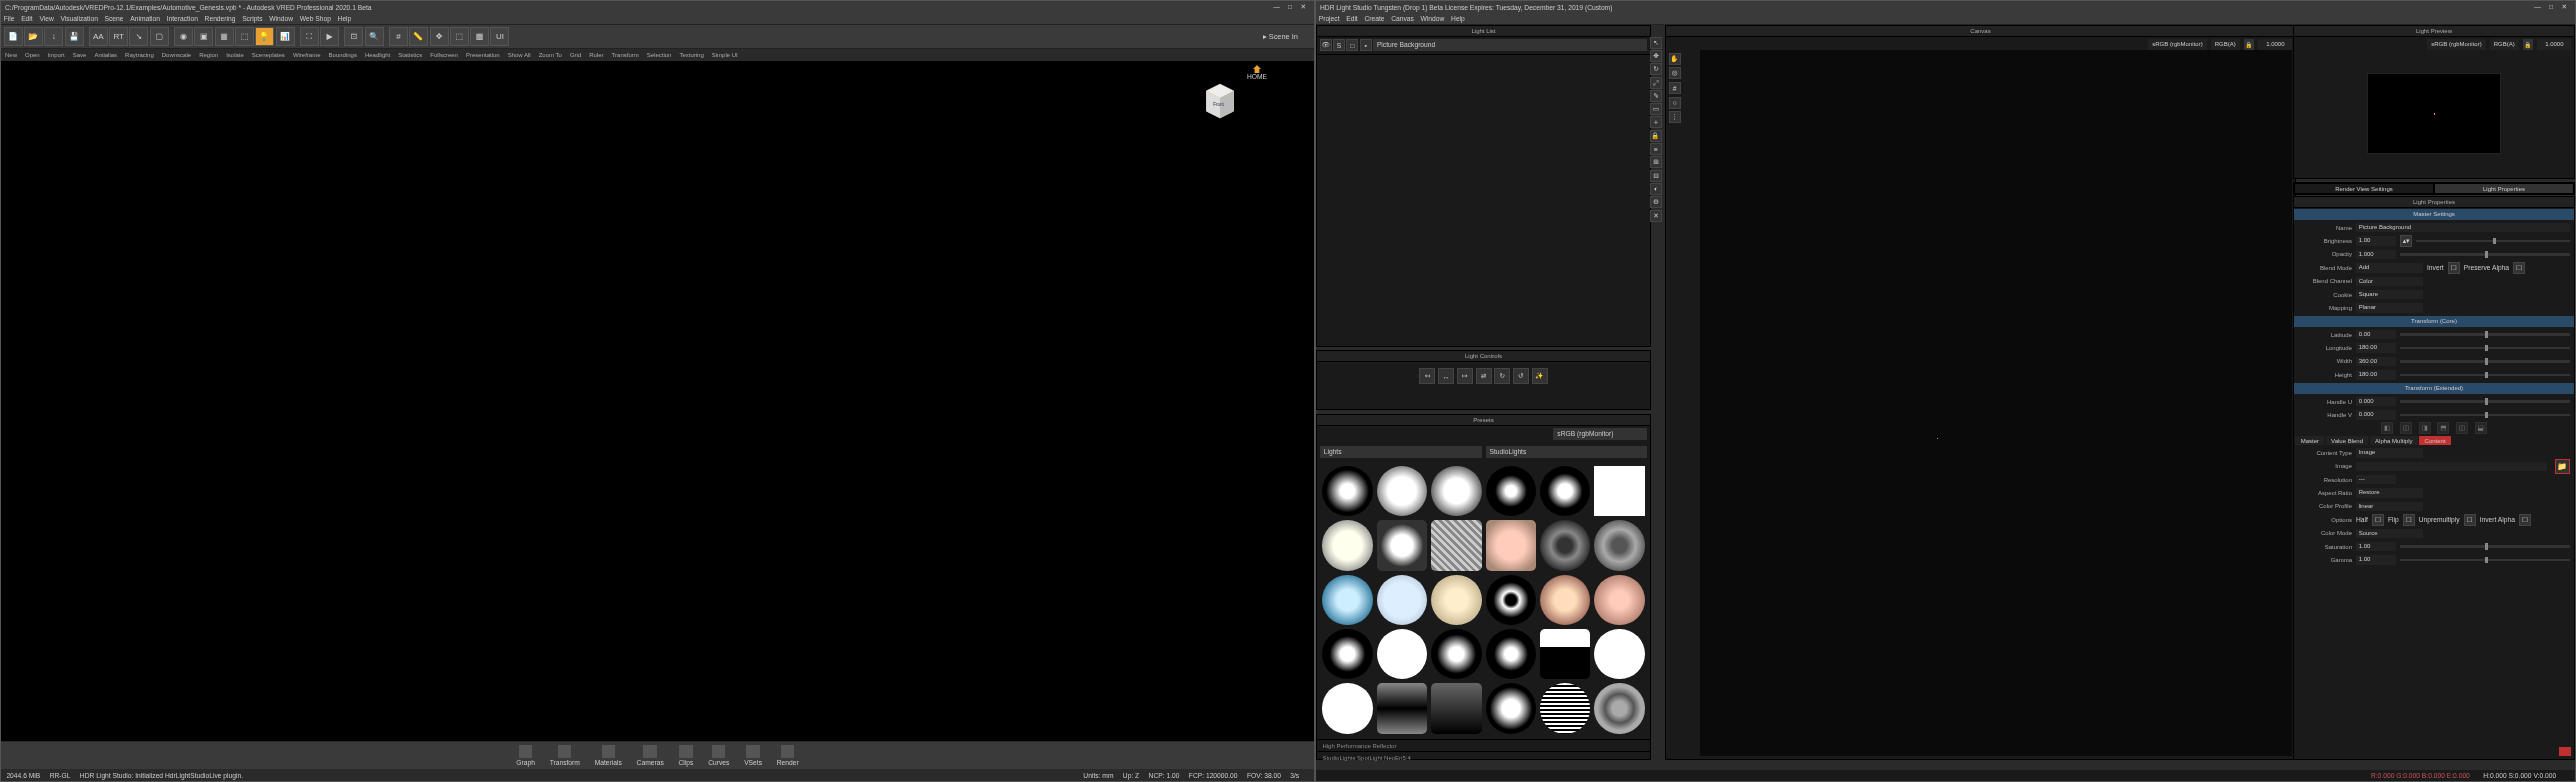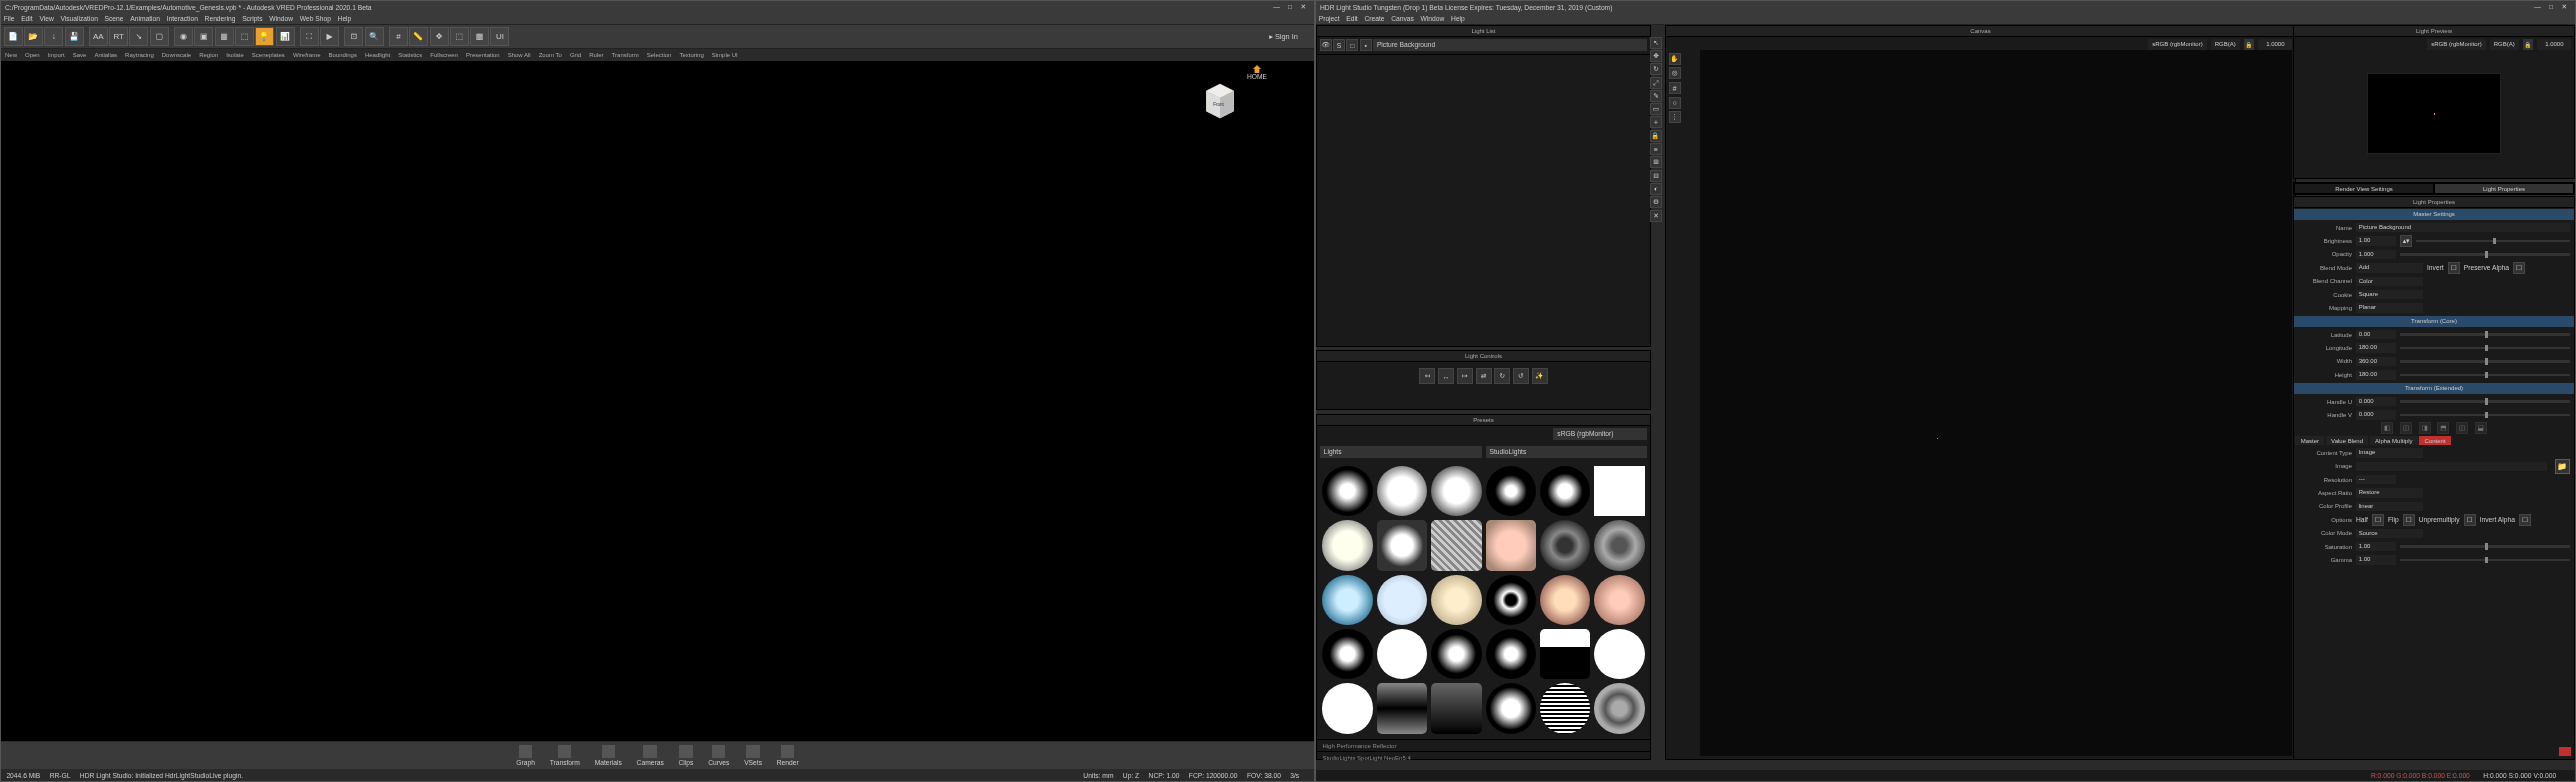--- a/index.html
+++ b/index.html
@@ -124,21 +124,21 @@
     <div class="tbtn sep"></div>
     <div class="tbtn">⊡</div>
     <div class="tbtn">🔍</div>
     <div class="tbtn sep"></div>
     <div class="tbtn">#</div>
     <div class="tbtn">📏</div>
     <div class="tbtn">✥</div>
     <div class="tbtn">⬚</div>
     <div class="tbtn">▩</div>
     <div class="tbtn">UI</div>
-    <div class="signin">▸ Sign In</div>
+    <div class="signin">▸ Scene In</div>
   </div>
   <div class="secondbar">
     <span>New</span>
     <span>Open</span>
     <span>Import</span>
     <span>Save</span>
     <span>Antialias</span>
     <span>Raytracing</span>
     <span>Downscale</span>
     <span>Region</span>

